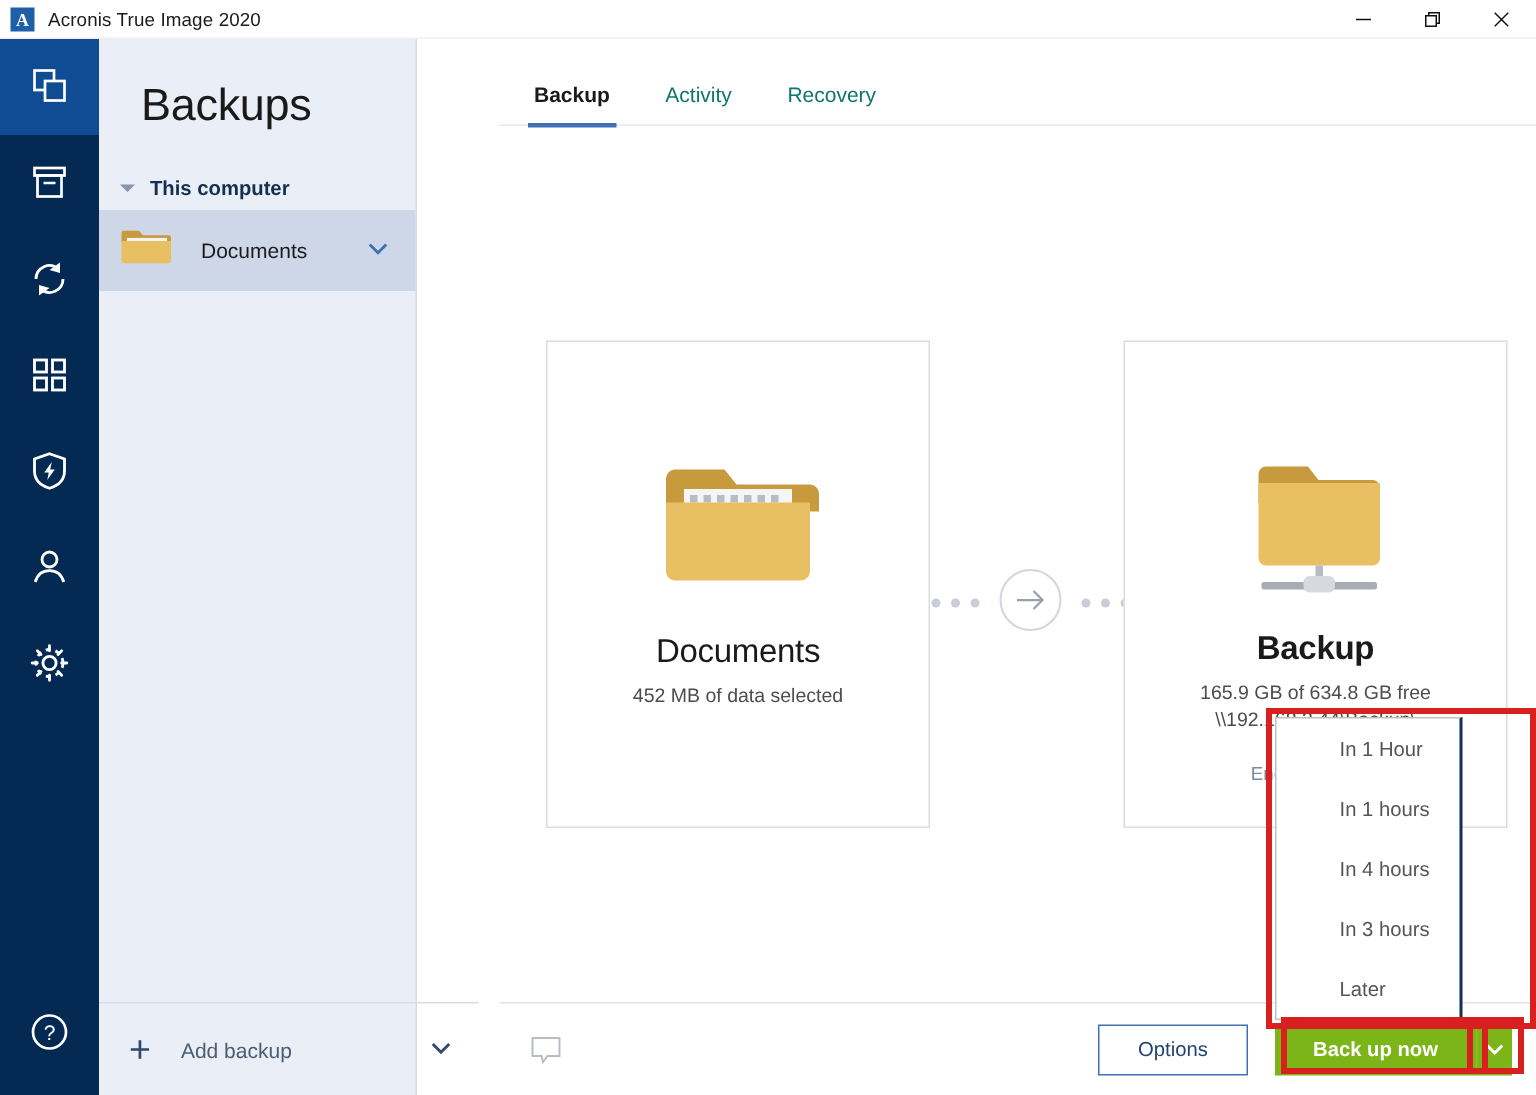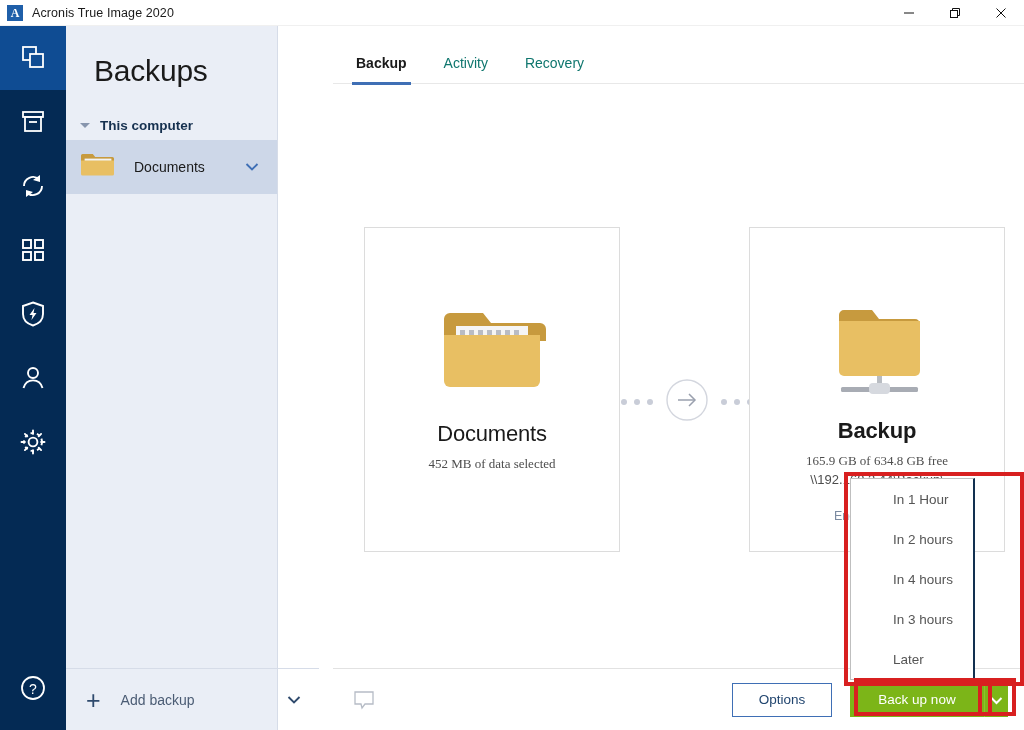--- a/index.html
+++ b/index.html
@@ -128,21 +128,21 @@
     border: 1px solid #dcdcdc; background: #fff;
     display: flex; flex-direction: column; align-items: center;
   }
   .card.source { left: 31px; }
   .card.dest { left: 416px; }
   .card-icon { margin-top: 62px; height: 125px; display:flex; align-items:center; }
   .card-title {
     font-size: 22px; color: #1a1a1a; margin-top: 6px; letter-spacing: -.2px;
   }
   .card.dest .card-title { font-weight: bold; }
-  .card-sub { font-size: 13px; color: #4d4d4d; margin-top: 9px; font-family: Liberation Serif, serif; }
+  .card-sub { font-size: 13px; color: #4d4d4d; margin-top: 9px; }
   .card-sub2 { font-size: 13px; color: #4d4d4d; margin-top: 3px; }
   .encrypt-link { font-size: 12.5px; color: #7b8aa0; margin-top: 22px; }
   .encrypt-box {
     width: 18px; height: 18px; border: 1px solid #c8c8c8; background: #fff;
     margin-top: 10px;
   }
 
   .connector {
     position: absolute; top: 296px; left: 292px;
     width: 124px; height: 44px;
@@ -164,21 +164,21 @@
     margin-left: auto;
     width: 100px; height: 34px;
     border: 1px solid #3f6fb5; background: #fff;
     color: #21456f; font-size: 13.5px;
     display: flex; align-items: center; justify-content: center;
   }
   .split { display: flex; margin-left: 18px; }
   .btn-backup {
     width: 134px; height: 34px;
     background: #7cb518; color: #fff;
-    font-size: 13.5px; font-weight: normal;
+    font-size: 13.5px; font-weight: bold;
     display: flex; align-items: center; justify-content: center;
   }
   .btn-backup-caret {
     width: 24px; height: 34px; background: #7cb518;
     border-left: 1px solid #8ec22c;
     display: flex; align-items: center; justify-content: center;
   }
 
   
   .dropdown {
@@ -435,21 +435,21 @@
             </svg>
           </span>
         </div>
       </div>
     </div>
 
   </div>
 
   <div class="dropdown">
     <div class="dd-item">In 1 Hour</div>
-    <div class="dd-item">In 2 hours</div>
+    <div class="dd-item">In 1 hours</div>
     <div class="dd-item">In 4 hours</div>
     <div class="dd-item">In 3 hours</div>
     <div class="dd-item">Later</div>
   </div>
 
   <div class="anno anno-dropdown"></div>
   <div class="anno anno-backup"></div>
   <div class="anno anno-caret"></div>
 
 </div>

